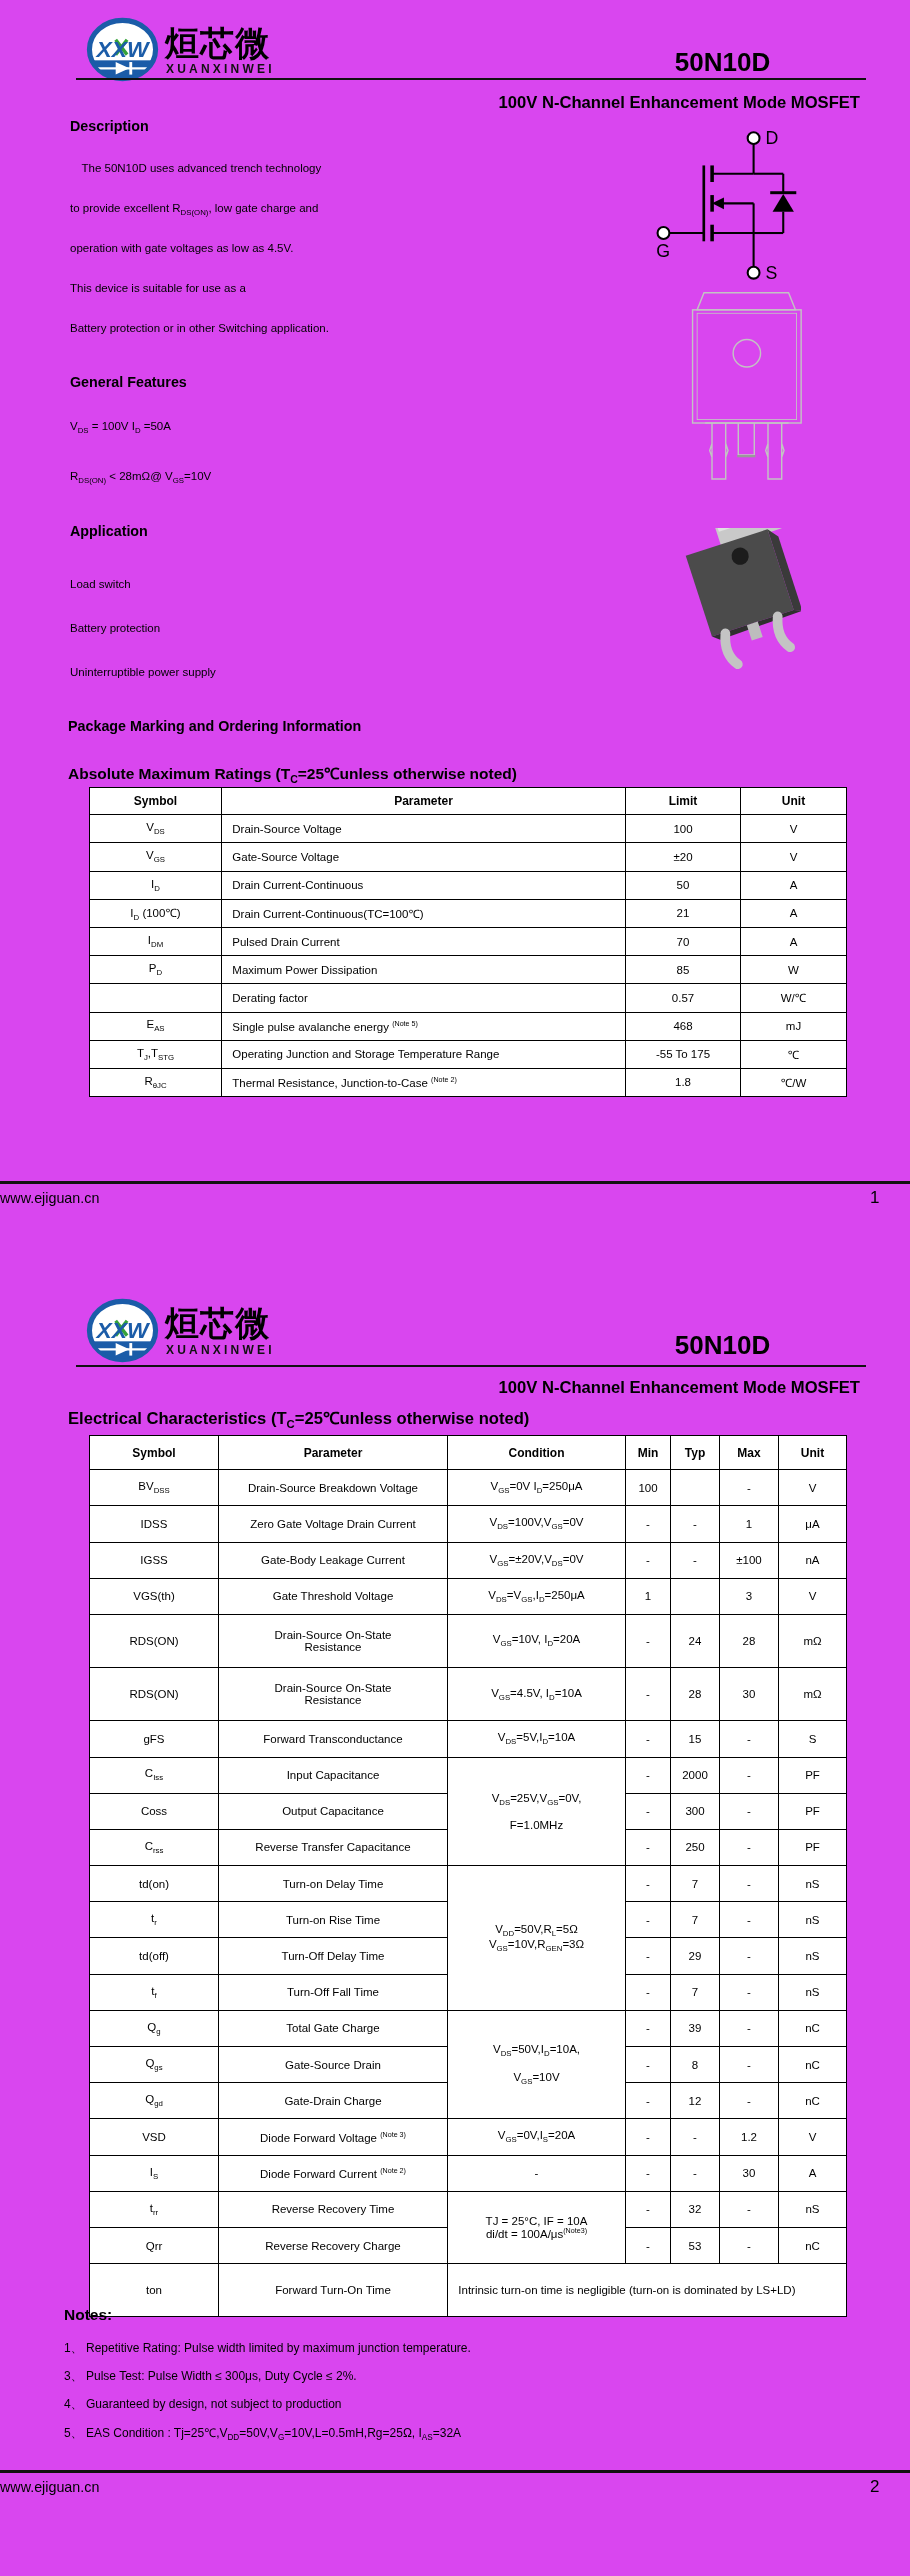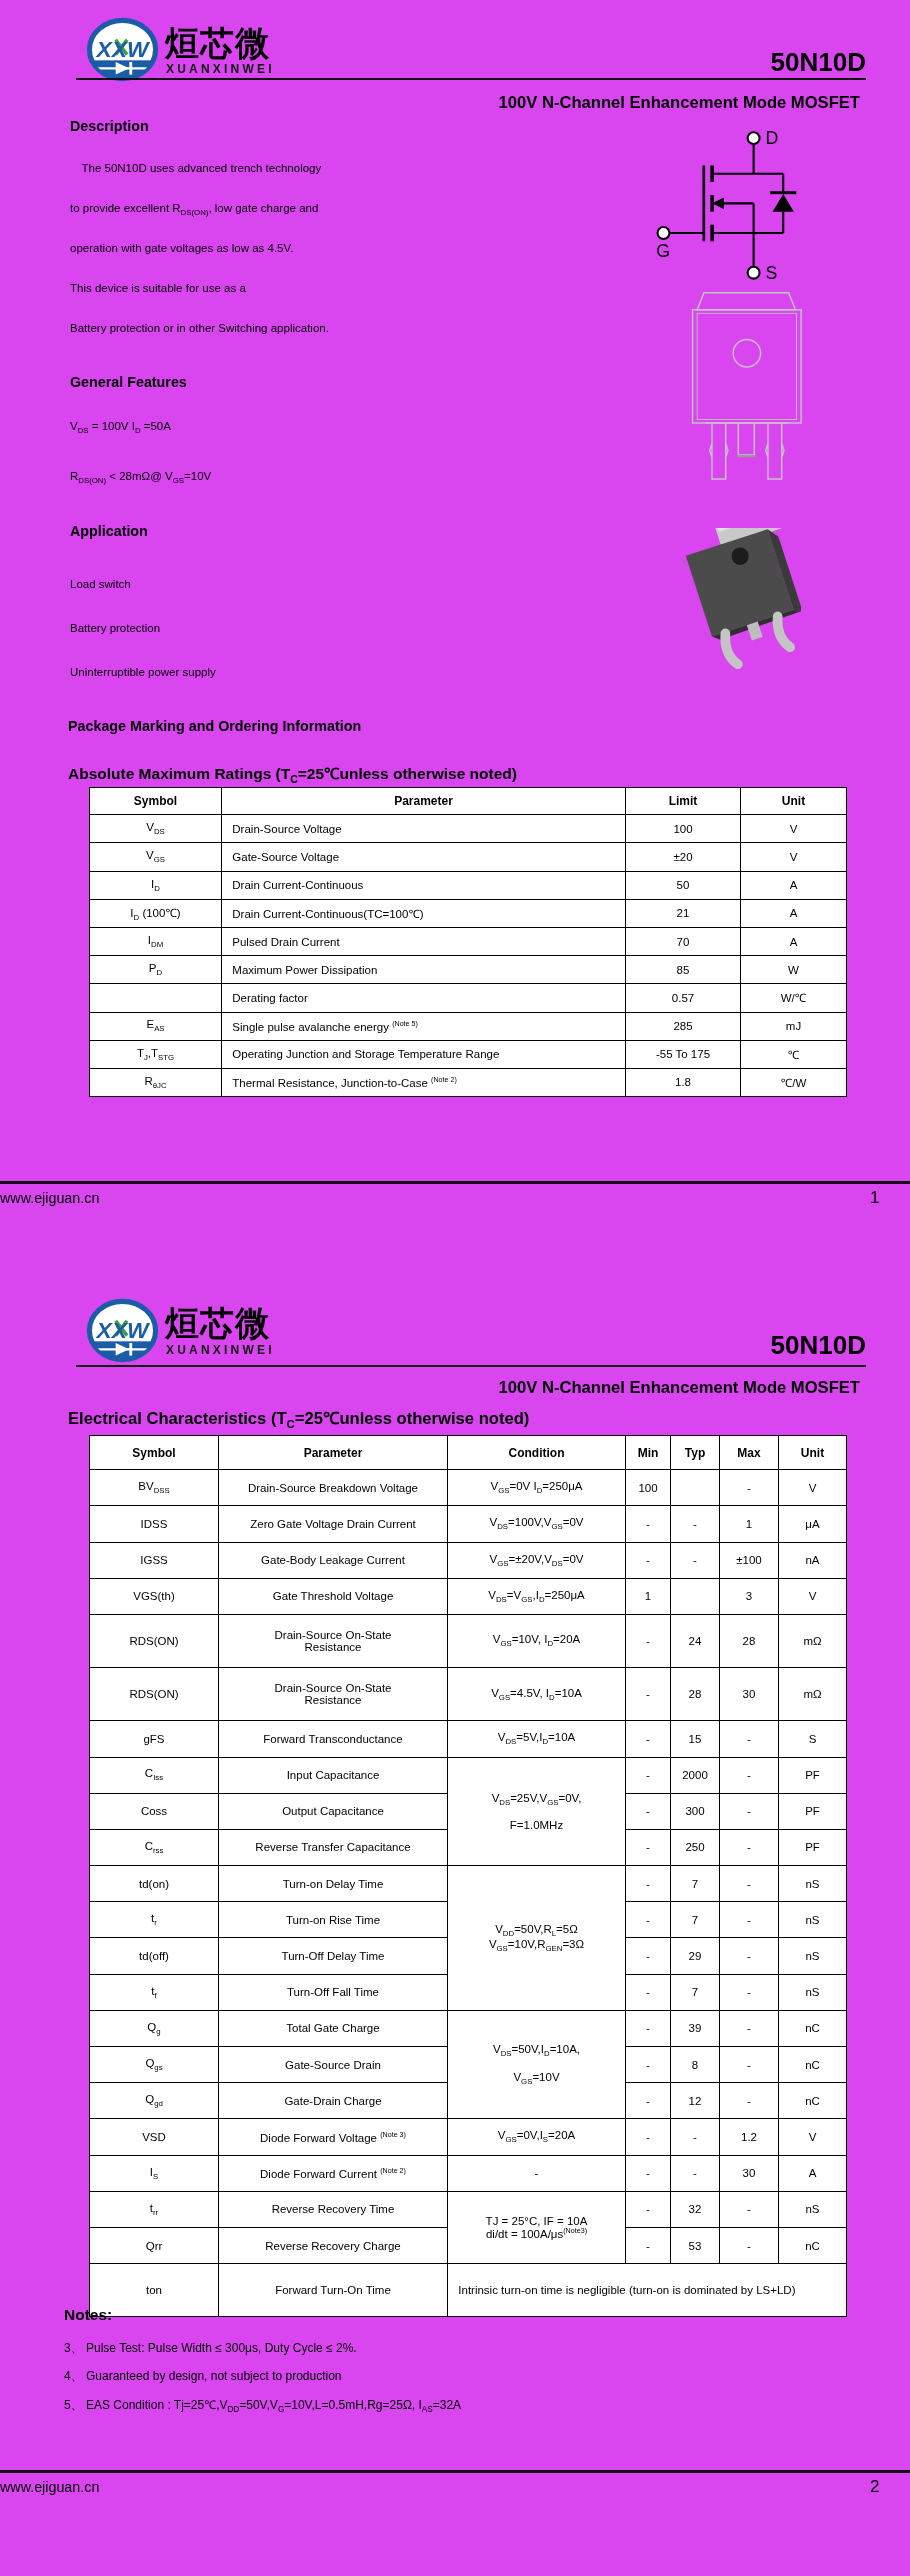--- a/index.html
+++ b/index.html
@@ -2,21 +2,21 @@
 <html style="font-size:9.2px"><head>
 <meta charset="utf-8">
 <style>
   html,body{margin:0;padding:0;background:#e8e8e8;}
   .canvas{position:relative;width:910px;height:2576px;background:#d946ef;overflow:hidden;
           font-family:"Liberation Sans", sans-serif;color:#000;}
   .abs{position:absolute;}
   .rule{position:absolute;background:#111;}
   .logo-cn{font-size:34px;font-weight:bold;letter-spacing:1.1px;}
   .logo-en{font-size:12px;font-weight:bold;letter-spacing:3.2px;color:#111;}
-  .part-no{font-size:26px;font-weight:bold;text-align:right;}
+  .part-no{font-size:26px;font-weight:bold;text-align:center;}
   .subtitle{font-size:16.6px;font-weight:bold;text-align:right;}
   .sec-title{font-size:14.3px;font-weight:bold;}
   .big-title{font-size:15.5px;font-weight:bold;}
   .body-line{font-size:11.5px;}
   .desc-list .body-line{height:40px;}
   .desc-list .body-line:first-child{text-indent:11.5px;}
   .feat-list .body-line{height:50px;}
   .app-list .body-line{height:44px;}
   .notes-list .body-line{height:28px;font-size:12px;}
   sub{font-size:68%;}
@@ -200,21 +200,21 @@
           </tr>
           <tr>
             <td></td>
             <td class="al">Derating factor</td>
             <td>0.57</td>
             <td>W/℃</td>
           </tr>
           <tr>
             <td>E<sub>AS</sub></td>
             <td class="al">Single pulse avalanche energy <sup>(Note 5)</sup></td>
-            <td>285</td>
+            <td>468</td>
             <td>mJ</td>
           </tr>
           <tr>
             <td>T<sub>J</sub>,T<sub>STG</sub></td>
             <td class="al">Operating Junction and Storage Temperature Range</td>
             <td>-55 To 175</td>
             <td>℃</td>
           </tr>
           <tr>
             <td>R<sub>θJC</sub></td>
@@ -464,20 +464,21 @@
           <tr>
             <td style="height: 50px;">ton</td>
             <td>Forward Turn-On Time</td>
             <td colspan="5" class="al">Intrinsic turn-on time is negligible (turn-on is dominated by LS+LD)</td>
           </tr>
         </tbody>
     </table>
 
     <div class="abs big-title" style="left:64px;top:1018px;">Notes:</div>
     <div class="abs notes-list" style="left:64px;top:1052px;width:746px;">
+        <div class="body-line">1、 Repetitive Rating: Pulse width limited by maximum junction temperature.</div>
         <div class="body-line">3、 Pulse Test: Pulse Width ≤ 300μs, Duty Cycle ≤ 2%.</div>
         <div class="body-line">4、 Guaranteed by design, not subject to production</div>
         <div class="body-line">5、 EAS Condition : Tj=25℃,V<sub>DD</sub>=50V,V<sub>G</sub>=10V,L=0.5mH,Rg=25Ω, I<sub>AS</sub>=32A</div>
       </div>
 
     <div class="rule" style="left:0;top:1182px;width:910px;height:2.9px;"></div>
     <div class="abs footer-url" style="left:0;top:1191px;">www.ejiguan.cn</div>
     <div class="abs footer-page" style="left:870px;top:1189px;">2</div>
   </div>
 

